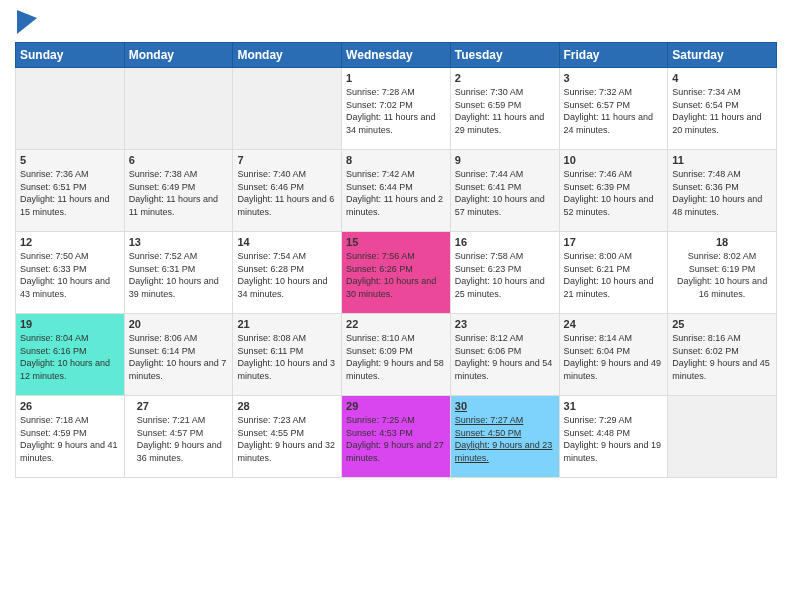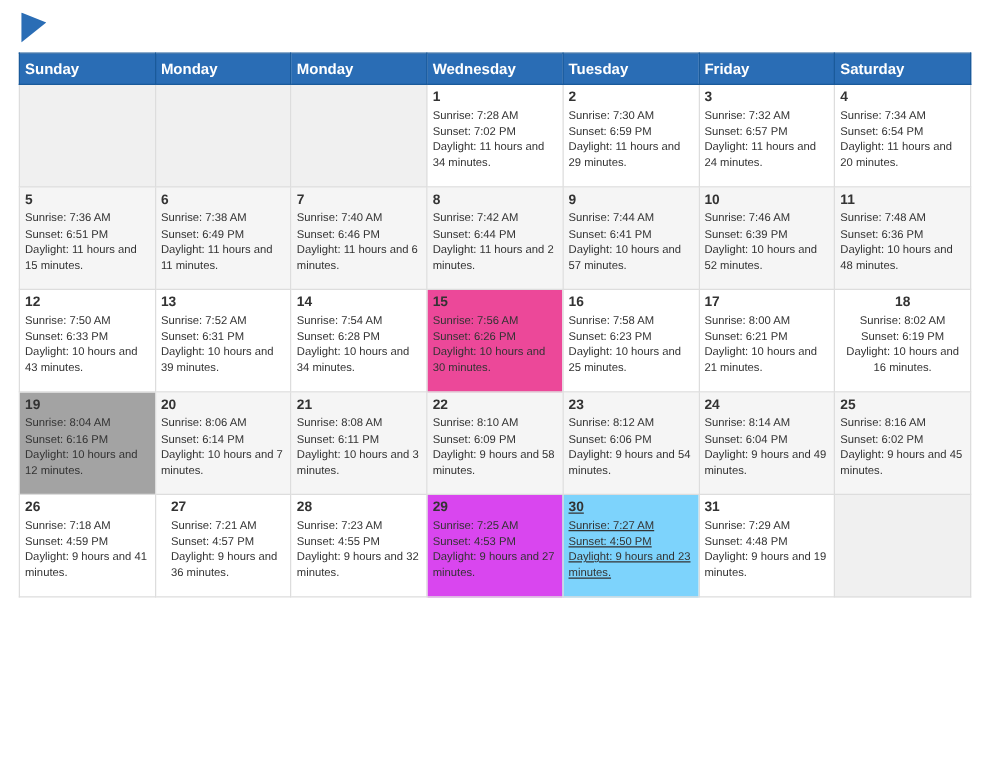--- a/index.html
+++ b/index.html
@@ -206,21 +206,21 @@
           <td style="background: rgb(255, 255, 255);">
             <span class="day-num">17</span>
             <div class="day-info">Sunrise: 8:00 AM<br>Sunset: 6:21 PM<br>Daylight: 10 hours and 21 minutes.</div>
           </td>
           <td style="background: rgb(255, 255, 255); text-align: center;">
             <span class="day-num">18</span>
             <div class="day-info">Sunrise: 8:02 AM<br>Sunset: 6:19 PM<br>Daylight: 10 hours and 16 minutes.</div>
           </td>
         </tr>
         <tr>
-          <td style="background: #a3a3a3; margin-left: 48px;">
+          <td style="background: #5eead4; margin-left: 48px;">
             <span class="day-num">19</span>
             <div class="day-info">Sunrise: 8:04 AM<br>Sunset: 6:16 PM<br>Daylight: 10 hours and 12 minutes.</div>
           </td>
           <td style="background: rgb(245, 245, 245);">
             <span class="day-num">20</span>
             <div class="day-info">Sunrise: 8:06 AM<br>Sunset: 6:14 PM<br>Daylight: 10 hours and 7 minutes.</div>
           </td>
           <td style="background: rgb(245, 245, 245);">
             <span class="day-num">21</span>
             <div class="day-info">Sunrise: 8:08 AM<br>Sunset: 6:11 PM<br>Daylight: 10 hours and 3 minutes.</div>

